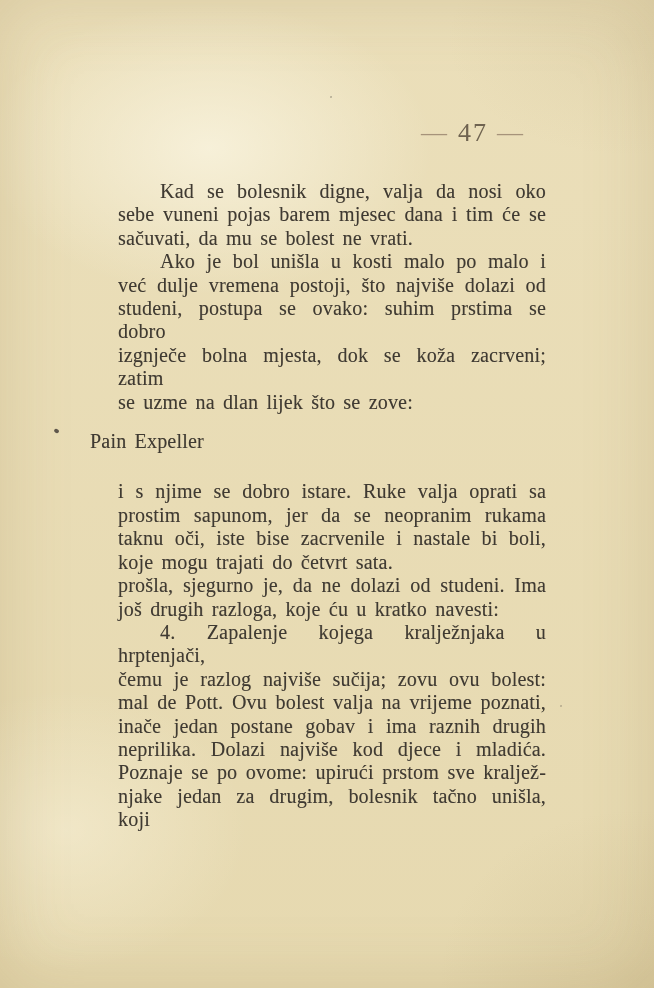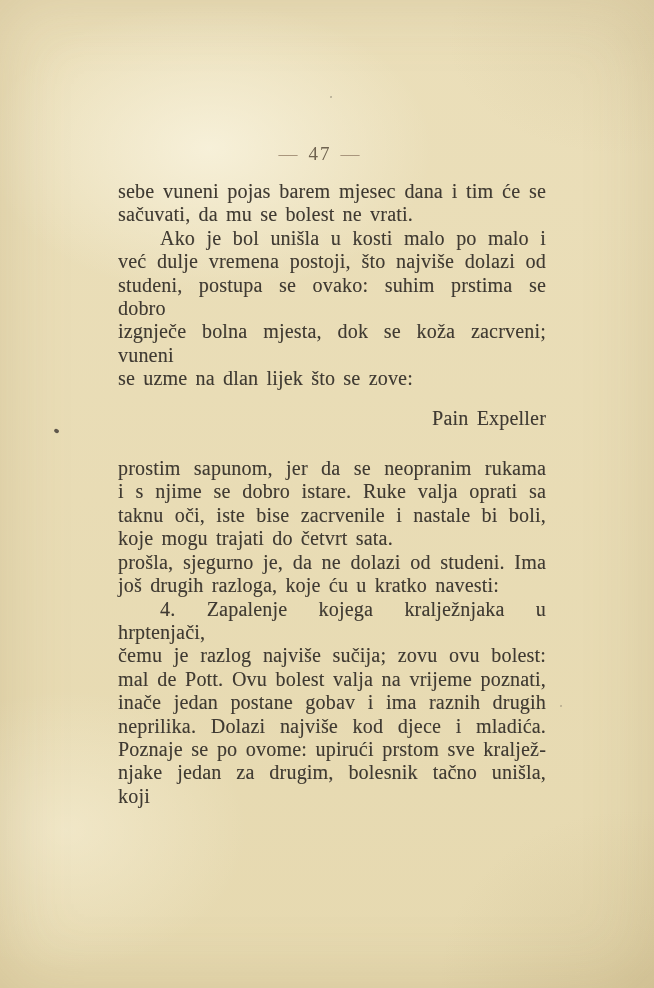--- a/index.html
+++ b/index.html
@@ -11,35 +11,35 @@
     color:#3f3a32;
     background:
       radial-gradient(ellipse 320px 210px at 32% 15%, rgba(255,252,238,0.60), rgba(255,252,238,0) 70%),
       radial-gradient(ellipse 260px 200px at 10% 84%, rgba(255,250,232,0.40), rgba(255,250,232,0) 70%),
       radial-gradient(ellipse 300px 260px at 97% 99%, rgba(165,143,92,0.16), rgba(165,143,92,0) 65%),
       radial-gradient(ellipse 280px 180px at 96% 4%, rgba(165,143,92,0.10), rgba(165,143,92,0) 65%),
       linear-gradient(#ebdfba,#e6d9b0);
     box-shadow: inset 0 0 70px rgba(150,124,70,0.22);
   }
   .pageno{
-    position:absolute;left:106px;top:143px;width:428px;
-    text-align:center;font-size:19px;color:#6f6350;letter-spacing:2px;
+    position:absolute;left:106px;top:118px;width:428px;
+    text-align:right;font-size:26px;color:#6f6350;letter-spacing:2px;
   }
   .pageno .dash{color:#a6937a;margin:0 9px;}
   .textblock{
     position:absolute;left:118px;top:180px;width:428px;
     font-size:20px;line-height:23.4px;
     word-spacing:3px;letter-spacing:0.2px;
     text-shadow:0.3px 0.3px 0.4px rgba(60,50,40,0.30);
   }
   .line{text-align:justify;text-align-last:justify;}
   .line.end{text-align-last:left;}
   .line.indent{text-indent:42px;}
   .heading{
-    text-align:right;
+    text-align:left;
     margin:16px 0 27px -28px;
     line-height:23.4px;
   }
   .speck{position:absolute;background:#46403a;border-radius:50% 40% 50% 45%;opacity:0.85;}
   .s1{left:54px;top:429px;width:5px;height:4px;transform:rotate(40deg);}
   .s2{left:330px;top:96px;width:2px;height:2px;opacity:0.35;}
   .s3{left:560px;top:705px;width:2px;height:2px;opacity:0.3;}
 </style>
 </head>
 <body>
@@ -50,37 +50,38 @@
   <div class="speck s2"></div>
   <div class="speck s3"></div>
 
   <div class="pageno">
     <span class="dash">—</span><span class="num">47</span><span class="dash">—</span>
   </div>
 
   <div class="textblock">
 
     <div class="para">
+      <div class="line jl indent">Kad se bolesnik digne, valja da nosi oko</div>
       <div class="line jl">sebe vuneni pojas barem mjesec dana i tim će se</div>
       <div class="line end">sačuvati, da mu se bolest ne vrati.</div>
     </div>
 
     <div class="para">
       <div class="line jl indent">Ako je bol unišla u kosti malo po malo i</div>
       <div class="line jl">već dulje vremena postoji, što najviše dolazi od</div>
       <div class="line jl">studeni, postupa se ovako: suhim prstima se dobro</div>
-      <div class="line jl">izgnječe bolna mjesta, dok se koža zacrveni; vuneni</div>
+      <div class="line jl">izgnječe bolna mjesta, dok se koža zacrveni; zatim</div>
       <div class="line end">se uzme na dlan lijek što se zove:</div>
     </div>
 
     <div class="heading">Pain Expeller</div>
 
     <div class="para">
+      <div class="line jl">i s njime se dobro istare. Ruke valja oprati sa</div>
       <div class="line jl">prostim sapunom, jer da se neopranim rukama</div>
-      <div class="line jl">i s njime se dobro istare. Ruke valja oprati sa</div>
       <div class="line jl">taknu oči, iste bise zacrvenile i nastale bi boli,</div>
       <div class="line end">koje mogu trajati do četvrt sata.</div>
     </div>
 
 
     <div class="para">
       <div class="line jl">prošla, sjegurno je, da ne dolazi od studeni. Ima</div>
       <div class="line end">još drugih razloga, koje ću u kratko navesti:</div>
     </div>
 

